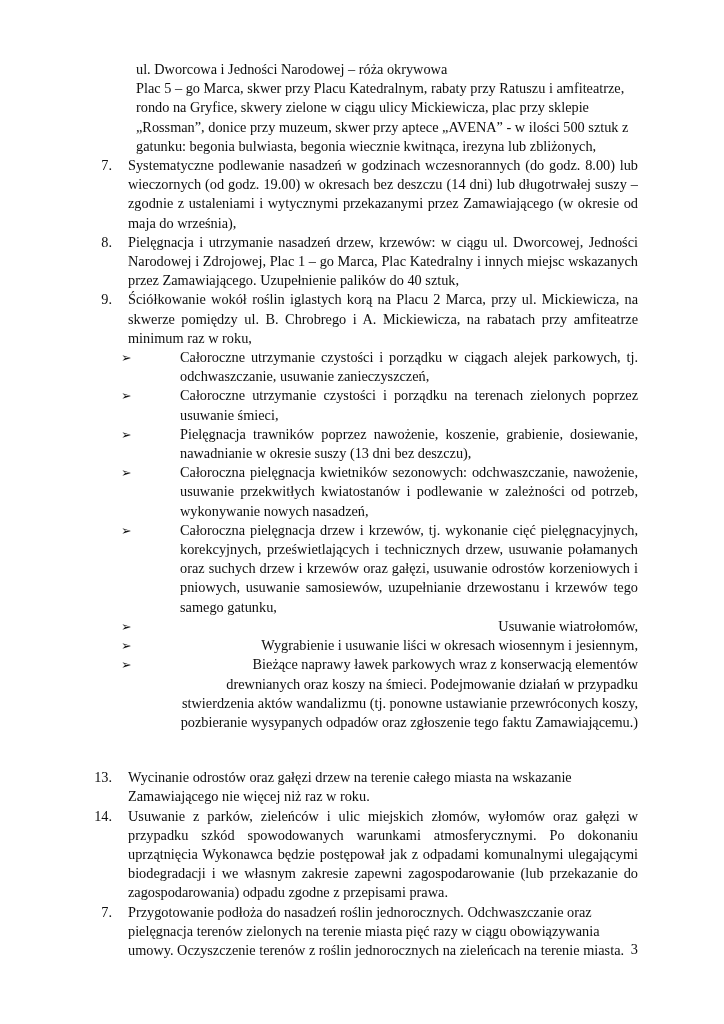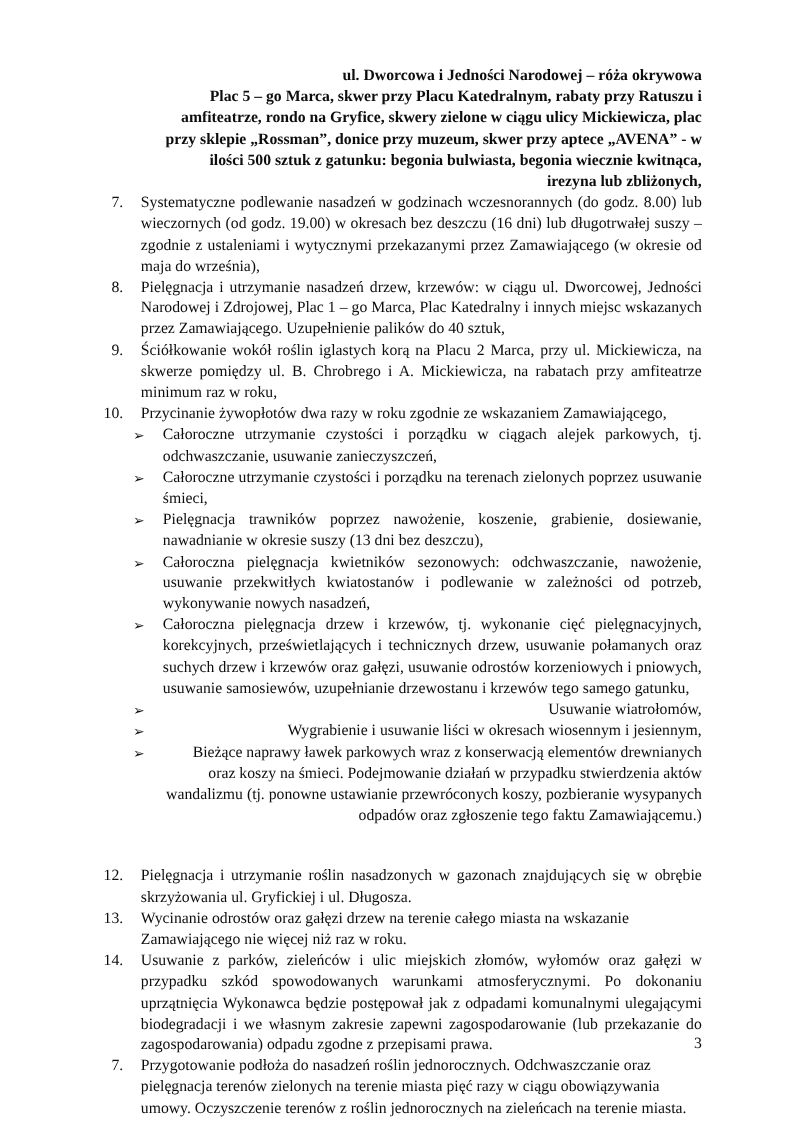--- a/index.html
+++ b/index.html
@@ -36,23 +36,22 @@
     font-size: 14.3px;
     line-height: 19.2px;
     text-align: justify;
     text-justify: inter-word;
     margin: 0;
     hyphens: none;
   }
 
   
   .lead {
-    margin-left: 64px;
-    text-align: right;
-    font-weight: bold;
+    margin-left: 50px;
+    text-align: left;
   }
 
   
   .num-row {
     display: flex;
     align-items: flex-start;
   }
   .num-marker {
     flex: 0 0 42px;
     width: 42px;
@@ -93,20 +92,21 @@
     line-height: 19.2px;
     font-family: "DejaVu Sans", sans-serif;
     color: #111;
   }
   .bul-body {
     flex: 1 1 auto;
     text-align: justify;
     text-justify: inter-word;
     font-size: 14.3px;
     line-height: 19.2px;
+    margin-left: 32px;
   }
   .bul-body.nojust {
     text-align: right;
   }
 
   .gap-block {
     height: 36px;
   }
 
   
@@ -127,43 +127,37 @@
 <div class="page">
   <div class="content">
 
     <div class="para lead">ul. Dworcowa i Jedności Narodowej – róża okrywowa</div>
     <div class="para lead">Plac 5 – go Marca, skwer przy Placu Katedralnym, rabaty przy Ratuszu i amfiteatrze,  rondo na Gryfice, skwery zielone w ciągu ulicy Mickiewicza, plac przy sklepie „Rossman”, donice przy muzeum, skwer przy aptece „AVENA” -  w ilości 500 sztuk z gatunku: begonia bulwiasta, begonia wiecznie kwitnąca, irezyna lub zbliżonych,</div>
 
     <div class="num-row">
       <div class="num-marker">
         <span>7.</span>
       </div>
-      <div class="num-body">Systematyczne podlewanie nasadzeń w godzinach wczesnorannych (do godz. 8.00) lub wieczornych (od godz. 19.00) w okresach bez deszczu (16 dni) lub długotrwałej suszy – zgodnie z ustaleniami i wytycznymi przekazanymi przez Zamawiającego (w okresie od maja do września),</div>
+      <div class="num-body">Systematyczne podlewanie nasadzeń w godzinach wczesnorannych (do godz. 8.00) lub wieczornych (od godz. 19.00) w okresach bez deszczu (14 dni) lub długotrwałej suszy – zgodnie z ustaleniami i wytycznymi przekazanymi przez Zamawiającego (w okresie od maja do września),</div>
     </div>
 
     <div class="num-row">
       <div class="num-marker">
         <span>8.</span>
       </div>
       <div class="num-body">Pielęgnacja i utrzymanie nasadzeń drzew, krzewów: w ciągu ul. Dworcowej, Jedności Narodowej i Zdrojowej, Plac 1 – go Marca, Plac Katedralny i innych miejsc wskazanych przez Zamawiającego. Uzupełnienie palików do 40 sztuk,</div>
     </div>
 
     <div class="num-row">
       <div class="num-marker">
         <span>9.</span>
       </div>
       <div class="num-body">Ściółkowanie wokół roślin iglastych korą na Placu 2 Marca, przy ul. Mickiewicza,  na skwerze pomiędzy ul. B. Chrobrego i A. Mickiewicza, na rabatach przy amfiteatrze minimum raz w roku,</div>
     </div>
 
-    <div class="num-row">
-      <div class="num-marker">
-        <span>10.</span>
-      </div>
-      <div class="num-body nojust">Przycinanie żywopłotów dwa razy w roku zgodnie ze wskazaniem Zamawiającego,</div>
-    </div>
 
 
     <div class="bullets">
       <div class="bul-row">
         <div class="bul-marker">➢</div>
         <div class="bul-body">Całoroczne utrzymanie czystości i porządku w ciągach alejek parkowych, tj. odchwaszczanie, usuwanie zanieczyszczeń,</div>
       </div>
       <div class="bul-row">
         <div class="bul-marker">➢</div>
         <div class="bul-body">Całoroczne utrzymanie czystości i porządku na terenach zielonych poprzez usuwanie śmieci,</div>
@@ -189,26 +183,20 @@
         <div class="bul-body nojust">Wygrabienie i usuwanie liści w okresach wiosennym i jesiennym,</div>
       </div>
       <div class="bul-row">
         <div class="bul-marker">➢</div>
         <div class="bul-body nojust">Bieżące naprawy ławek parkowych wraz z konserwacją elementów drewnianych oraz koszy na śmieci. Podejmowanie działań w przypadku stwierdzenia aktów wandalizmu (tj. ponowne ustawianie przewróconych koszy, pozbieranie wysypanych odpadów oraz zgłoszenie tego faktu Zamawiającemu.)</div>
       </div>
     </div>
 
     <div class="gap-block"></div>
 
-    <div class="num-row">
-      <div class="num-marker">
-        <span>12.</span>
-      </div>
-      <div class="num-body">Pielęgnacja i utrzymanie roślin nasadzonych w gazonach znajdujących się w obrębie skrzyżowania ul. Gryfickiej i ul. Długosza.</div>
-    </div>
 
     <div class="num-row">
       <div class="num-marker">
         <span>13.</span>
       </div>
       <div class="num-body nojust">Wycinanie odrostów oraz gałęzi drzew na terenie całego miasta na wskazanie Zamawiającego nie więcej niż raz w roku.</div>
     </div>
 
     <div class="num-row">
       <div class="num-marker">

